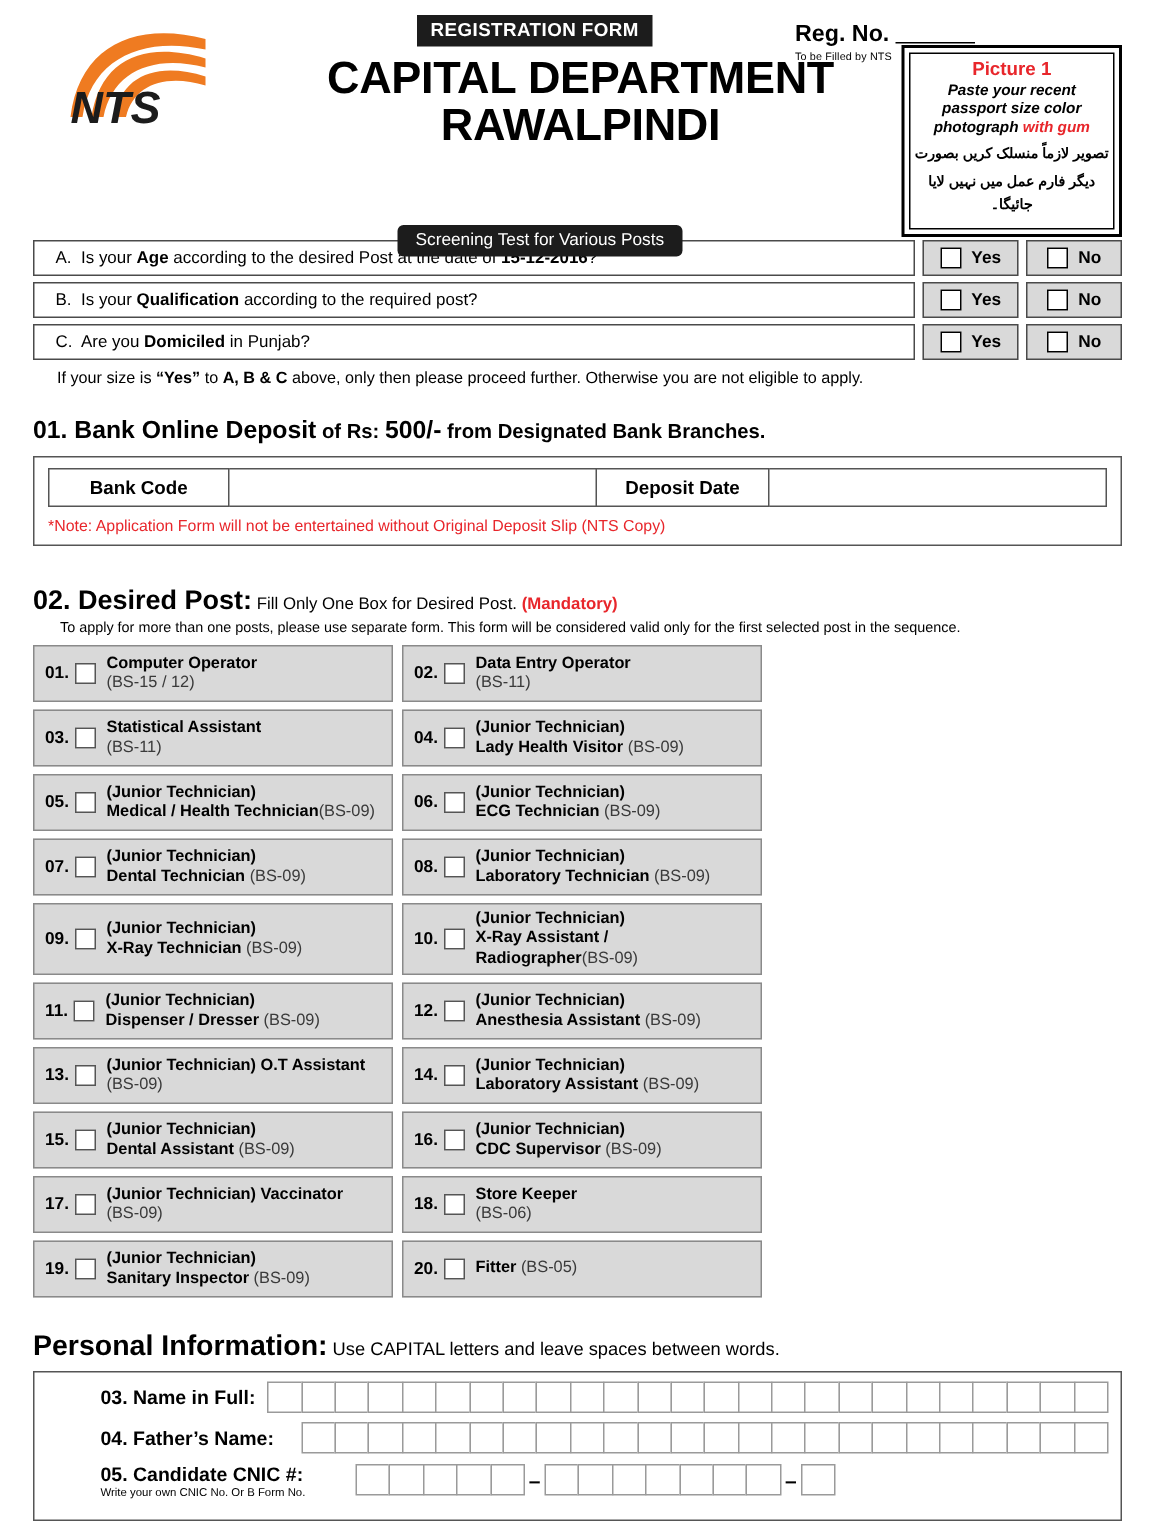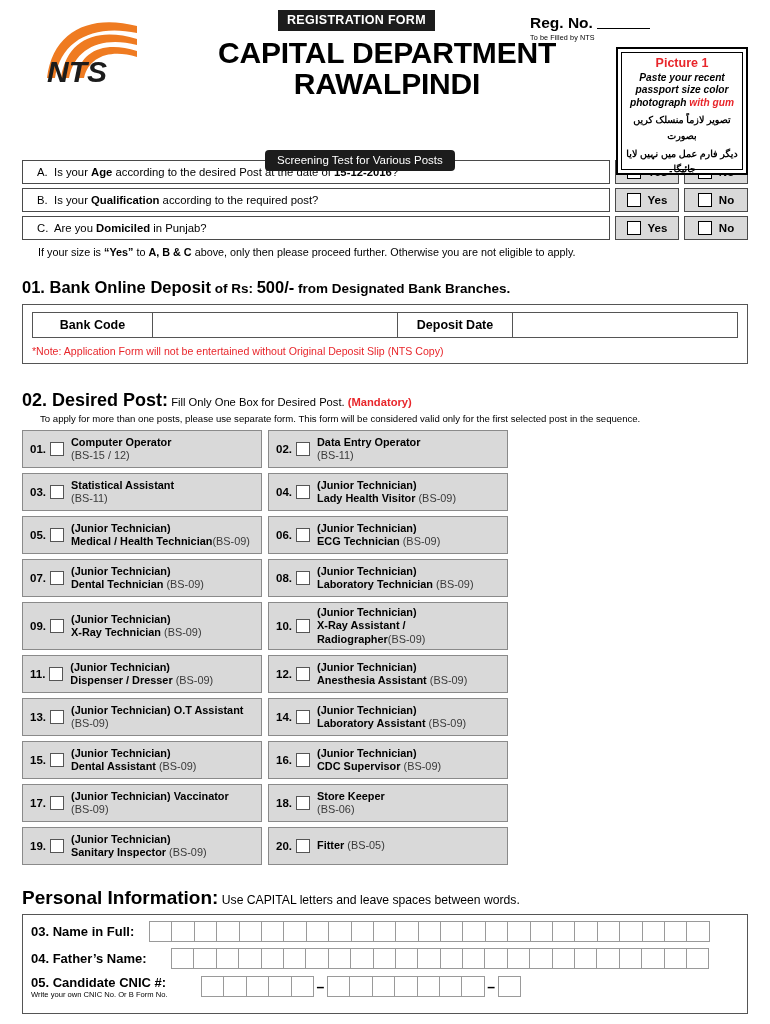--- a/index.html
+++ b/index.html
@@ -39,24 +39,23 @@
     letter-spacing: -0.2px;
   }
   .screening {
     position: absolute; left: 243px; top: 150px;
     background: #1c1c1c; color: #fff; border-radius: 4px;
     font-size: 11.5px; padding: 4px 12px 5px 12px; white-space: nowrap;
   }
 
   .picbox {
     position: absolute; right: 0px; top: 30px;
-    width: 132px; height: 128px;
+    width: 147px; height: 128px;
     border: 2.2px solid #000; background: #fff;
     padding: 3px;
-    margin-top: 17px;
   }
   .picbox-inner { border: 1px solid #000; width:100%; height:100%; padding: 3px 2px; text-align:center; }
   .pic-title { color: #e8262b; font-size: 12.5px; font-weight: bold; margin-bottom: 2px; }
   .pic-line { font-size: 10.2px; font-weight: bold; line-height: 1.22; font-style: italic; }
   .pic-red { color: #e8262b; }
   .pic-urdu { font-size: 9.5px; line-height: 1.6; margin-top: 3px; direction: rtl; font-weight:600;}
 
   
   .sec-title { font-size: 17.5px; font-weight: bold; margin: 2px 0 5px 0; }
   .elig-row { display: flex; align-items: stretch; margin-bottom: 4px; }
@@ -99,21 +98,21 @@
   .post-cbx { width: 14px; height: 14px; border: 1.3px solid #555; background: #fff; flex: none; margin-right: 7px; }
   .post-txt { font-size: 10.9px; line-height: 1.22; }
   .post-txt .t1 { font-weight: bold; }
   .post-txt .t2 { font-weight: bold; }
   .post-txt .bs { font-weight: normal; color: #3a3a3a; }
 
   
   .pi-head { font-size: 19px; font-weight: bold; margin: 22px 0 5px 0; }
   .pi-head .sm { font-size: 12.2px; font-weight: normal; }
   .pi-box { border: 1.3px solid #555; padding: 6px 8px 8px 8px; }
-  .pi-row { display: flex; align-items: center; margin-bottom: 6px; }
+  .pi-row { display: flex; align-items: center; margin-bottom: 6px; margin-left: 36px; }
   .pi-label { font-size: 13px; font-weight: bold; white-space: nowrap; }
   .pi-sub { font-size: 7.6px; font-weight: normal; }
   .cells { display: flex; }
   .cell { width: 23.3px; height: 21px; border: 1px solid #9a9a9a; background:#fff; margin-left:-1px; }
   .cell.first { margin-left: 0; }
   .dash { width: 13px; display: flex; align-items: center; justify-content: center; font-size: 14px; font-weight: bold; }
 </style>
 </head>
 <body>
 

